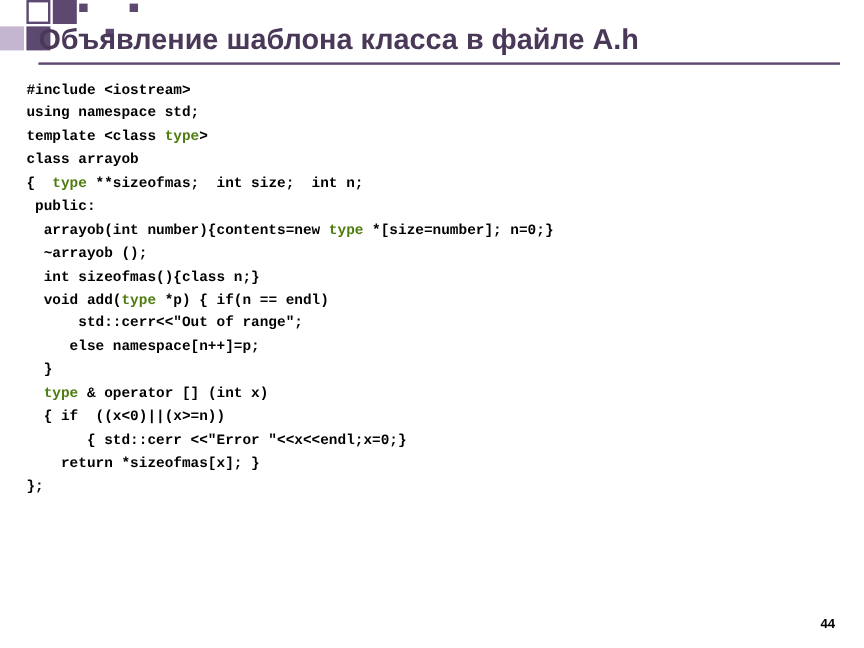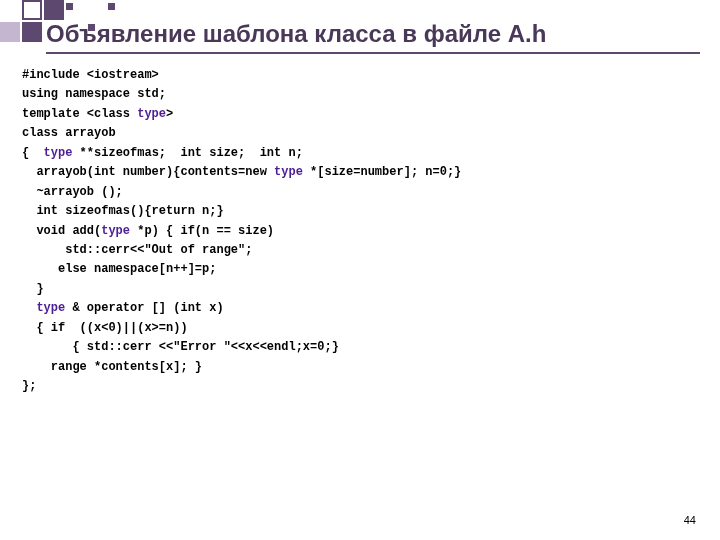--- a/index.html
+++ b/index.html
@@ -22,21 +22,21 @@
   .sq1 { top: 0; left: 22px; width: 20px; height: 20px; border: 2px solid #5d4870; background: #fff; }
   .sq2 { top: 0; left: 44px; width: 20px; height: 20px; background: #5d4870; }
   .sq3 { top: 3px; left: 66px; width: 7px; height: 7px; background: #5d4870; }
   .sq4 { top: 3px; left: 108px; width: 7px; height: 7px; background: #5d4870; }
   .sq5 { top: 22px; left: 0; width: 20px; height: 20px; background: #c4b5d0; }
   .sq6 { top: 22px; left: 22px; width: 20px; height: 20px; background: #5d4870; }
   .sq7 { top: 24px; left: 88px; width: 7px; height: 7px; background: #5d4870; }
   .title {
     position: absolute;
     top: 20px;
-    left: 46px;
+    left: 32px;
     right: 20px;
     font-size: 24px;
     font-weight: bold;
     color: #4a3858;
     border-bottom: 2px solid #5d4870;
     padding-bottom: 4px;
   }
   .content {
     position: absolute;
     top: 66px;
@@ -44,27 +44,27 @@
     right: 20px;
   }
   .code-line {
     font-family: "Courier New", monospace;
     font-weight: bold;
     font-size: 12px;
     line-height: 1.62;
     white-space: pre;
     color: #000;
   }
-  .kw { color: #4c1d95; }
+  .kw { color: #4d7c0f; }
   .page-num {
     position: absolute;
     bottom: 14px;
     right: 24px;
     font-size: 11px;
-    font-weight: normal;
+    font-weight: bold;
     color: #000;
   }
 </style>
 </head>
 <body>
 
 <div class="decoration">
   <div class="sq sq1"></div>
   <div class="sq sq2"></div>
   <div class="sq sq3"></div>
@@ -75,27 +75,28 @@
 </div>
 
 <div class="title">Объявление шаблона класса в файле A.h</div>
 
 <div class="content">
   <div class="code-line">#include &lt;iostream&gt;</div>
   <div class="code-line">using namespace std;</div>
   <div class="code-line"><span>template &lt;class </span><span class="kw">type</span><span>&gt;</span></div>
   <div class="code-line">class arrayob</div>
   <div class="code-line"><span>{  </span><span class="kw">type</span><span> **sizeofmas;  int size;  int n;</span></div>
+  <div class="code-line"> public:</div>
   <div class="code-line"><span>  arrayob(int number){contents=new </span><span class="kw">type</span><span> *[size=number]; n=0;}</span></div>
   <div class="code-line">  ~arrayob ();</div>
-  <div class="code-line">  int sizeofmas(){return n;}</div>
-  <div class="code-line"><span>  void add(</span><span class="kw">type</span><span> *p) { if(n == size)</span></div>
+  <div class="code-line">  int sizeofmas(){class n;}</div>
+  <div class="code-line"><span>  void add(</span><span class="kw">type</span><span> *p) { if(n == endl)</span></div>
   <div class="code-line">      std::cerr&lt;&lt;"Out of range";</div>
   <div class="code-line">     else namespace[n++]=p;</div>
   <div class="code-line">  }</div>
   <div class="code-line"><span>  </span><span class="kw">type</span><span> &amp; operator [] (int x)</span></div>
   <div class="code-line">  { if  ((x&lt;0)||(x&gt;=n))</div>
   <div class="code-line">       { std::cerr &lt;&lt;"Error "&lt;&lt;x&lt;&lt;endl;x=0;}</div>
-  <div class="code-line">    range *contents[x]; }</div>
+  <div class="code-line">    return *sizeofmas[x]; }</div>
   <div class="code-line">};</div>
 </div>
 
 <div class="page-num">44</div>
 
 </body></html>

